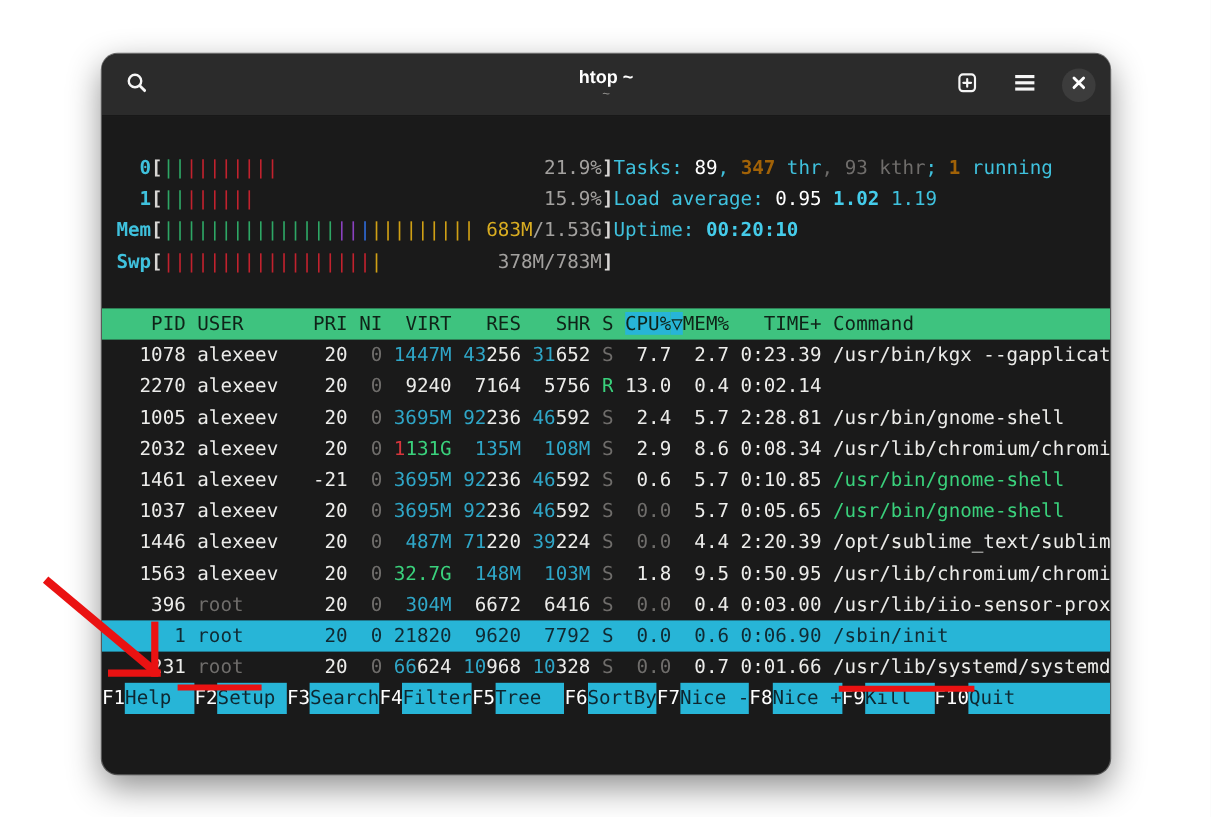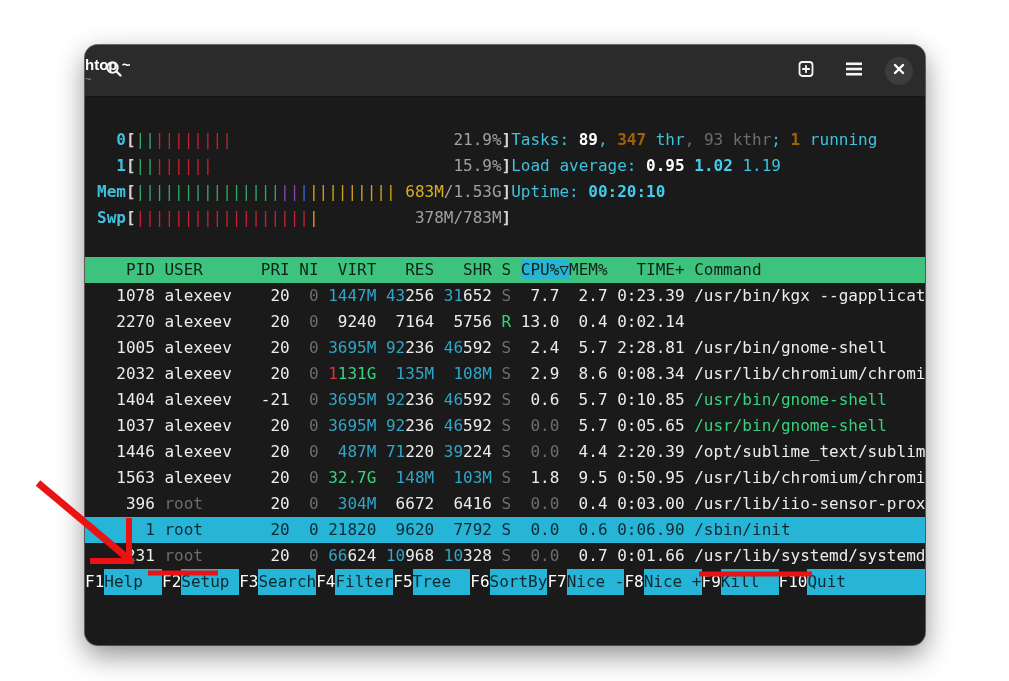--- a/index.html
+++ b/index.html
@@ -15,30 +15,30 @@
   .window{position:absolute;left:85px;top:45px;width:840px;height:600px;
     background:var(--terminal-bg);border-radius:13px;
     box-shadow:0 10px 28px rgba(0,0,0,.45),0 0 0 1px rgba(0,0,0,.55);overflow:hidden}
   .titlebar{height:52px;background:var(--titlebar-bg);display:flex;align-items:center;
     justify-content:space-between;padding:0 12px;border-bottom:1px solid #141414;position:relative}
   .tb-left,.tb-right{display:flex;align-items:center;gap:14px;z-index:2}
   .tb-btn{width:34px;height:34px;display:flex;align-items:center;justify-content:center;
     border:none;background:transparent;cursor:pointer;border-radius:8px}
   .tb-close{background:#3c3c3c;border-radius:50%;width:28px;height:28px}
   .tb-title{position:absolute;left:0;right:0;top:0;bottom:0;display:flex;flex-direction:column;
-    justify-content:center;pointer-events:none}
+    align-items:center;justify-content:center;pointer-events:none}
   .title-main{color:#ffffff;font-weight:bold;font-size:15px;line-height:17px}
   .title-sub{color:#9a9996;font-size:11px;line-height:13px}
 
   
   .term{height:548px;padding:30px 0 0 0;font-family:"DejaVu Sans Mono",monospace;
     font-size:16px;line-height:26px;color:#ececea}
   .pad{padding-left:12px}
   .sg{white-space:pre}
-  .w{color:#ececea}.wb{color:#ffffff;font-weight:bold}
+  .w{color:#ececea}.wb{color:#ffffff;font-weight:normal}
   .dim{color:#6f6d6b}.gray{color:#a3a19f}
   .cyan{color:#3fc1dd}.cyanb{color:#45ccea;font-weight:bold}
   .c{color:#2fa6c7}
   .grn{color:#3ad17c}.grnb{color:#a16207;font-weight:bold}
   .red{color:#d7353c}.yel{color:#d9ad21}
   .hd{color:#0f2318}.hds{color:#0f2318;background:var(--highlight-cyan)}
 
   
   .mline{white-space:pre;display:flex}
   .mlabel{display:inline-block;width:3ch;text-align:right;color:#3fc1dd;font-weight:bold}
@@ -202,21 +202,21 @@
             <div class="cell col-virt"><span class="sg red">1</span><span class="sg grn">131G</span></div>
             <div class="cell col-res"><span class="sg c">135M</span></div>
             <div class="cell col-shr"><span class="sg c">108M</span></div>
             <div class="cell col-s"><span class="sg dim">S</span></div>
             <div class="cell col-cpu"><span class="sg w">2.9</span></div>
             <div class="cell col-mem"><span class="sg w">8.6</span></div>
             <div class="cell col-time"><span class="sg w">0:08.34</span></div>
             <div class="cell col-cmd"><span class="sg w">/usr/lib/chromium/chromi</span></div>
           </div>
           <div class="prow">
-            <div class="cell col-pid"><span class="sg w">1404</span></div>
+            <div class="cell col-pid"><span class="sg w">1461</span></div>
             <div class="cell col-user"><span class="sg w">alexeev</span></div>
             <div class="cell col-pri"><span class="sg w">-21</span></div>
             <div class="cell col-ni"><span class="sg dim">0</span></div>
             <div class="cell col-virt"><span class="sg c">3695M</span></div>
             <div class="cell col-res"><span class="sg c">92</span><span class="sg w">236</span></div>
             <div class="cell col-shr"><span class="sg c">46</span><span class="sg w">592</span></div>
             <div class="cell col-s"><span class="sg dim">S</span></div>
             <div class="cell col-cpu"><span class="sg w">0.6</span></div>
             <div class="cell col-mem"><span class="sg w">5.7</span></div>
             <div class="cell col-time"><span class="sg w">0:10.85</span></div>

